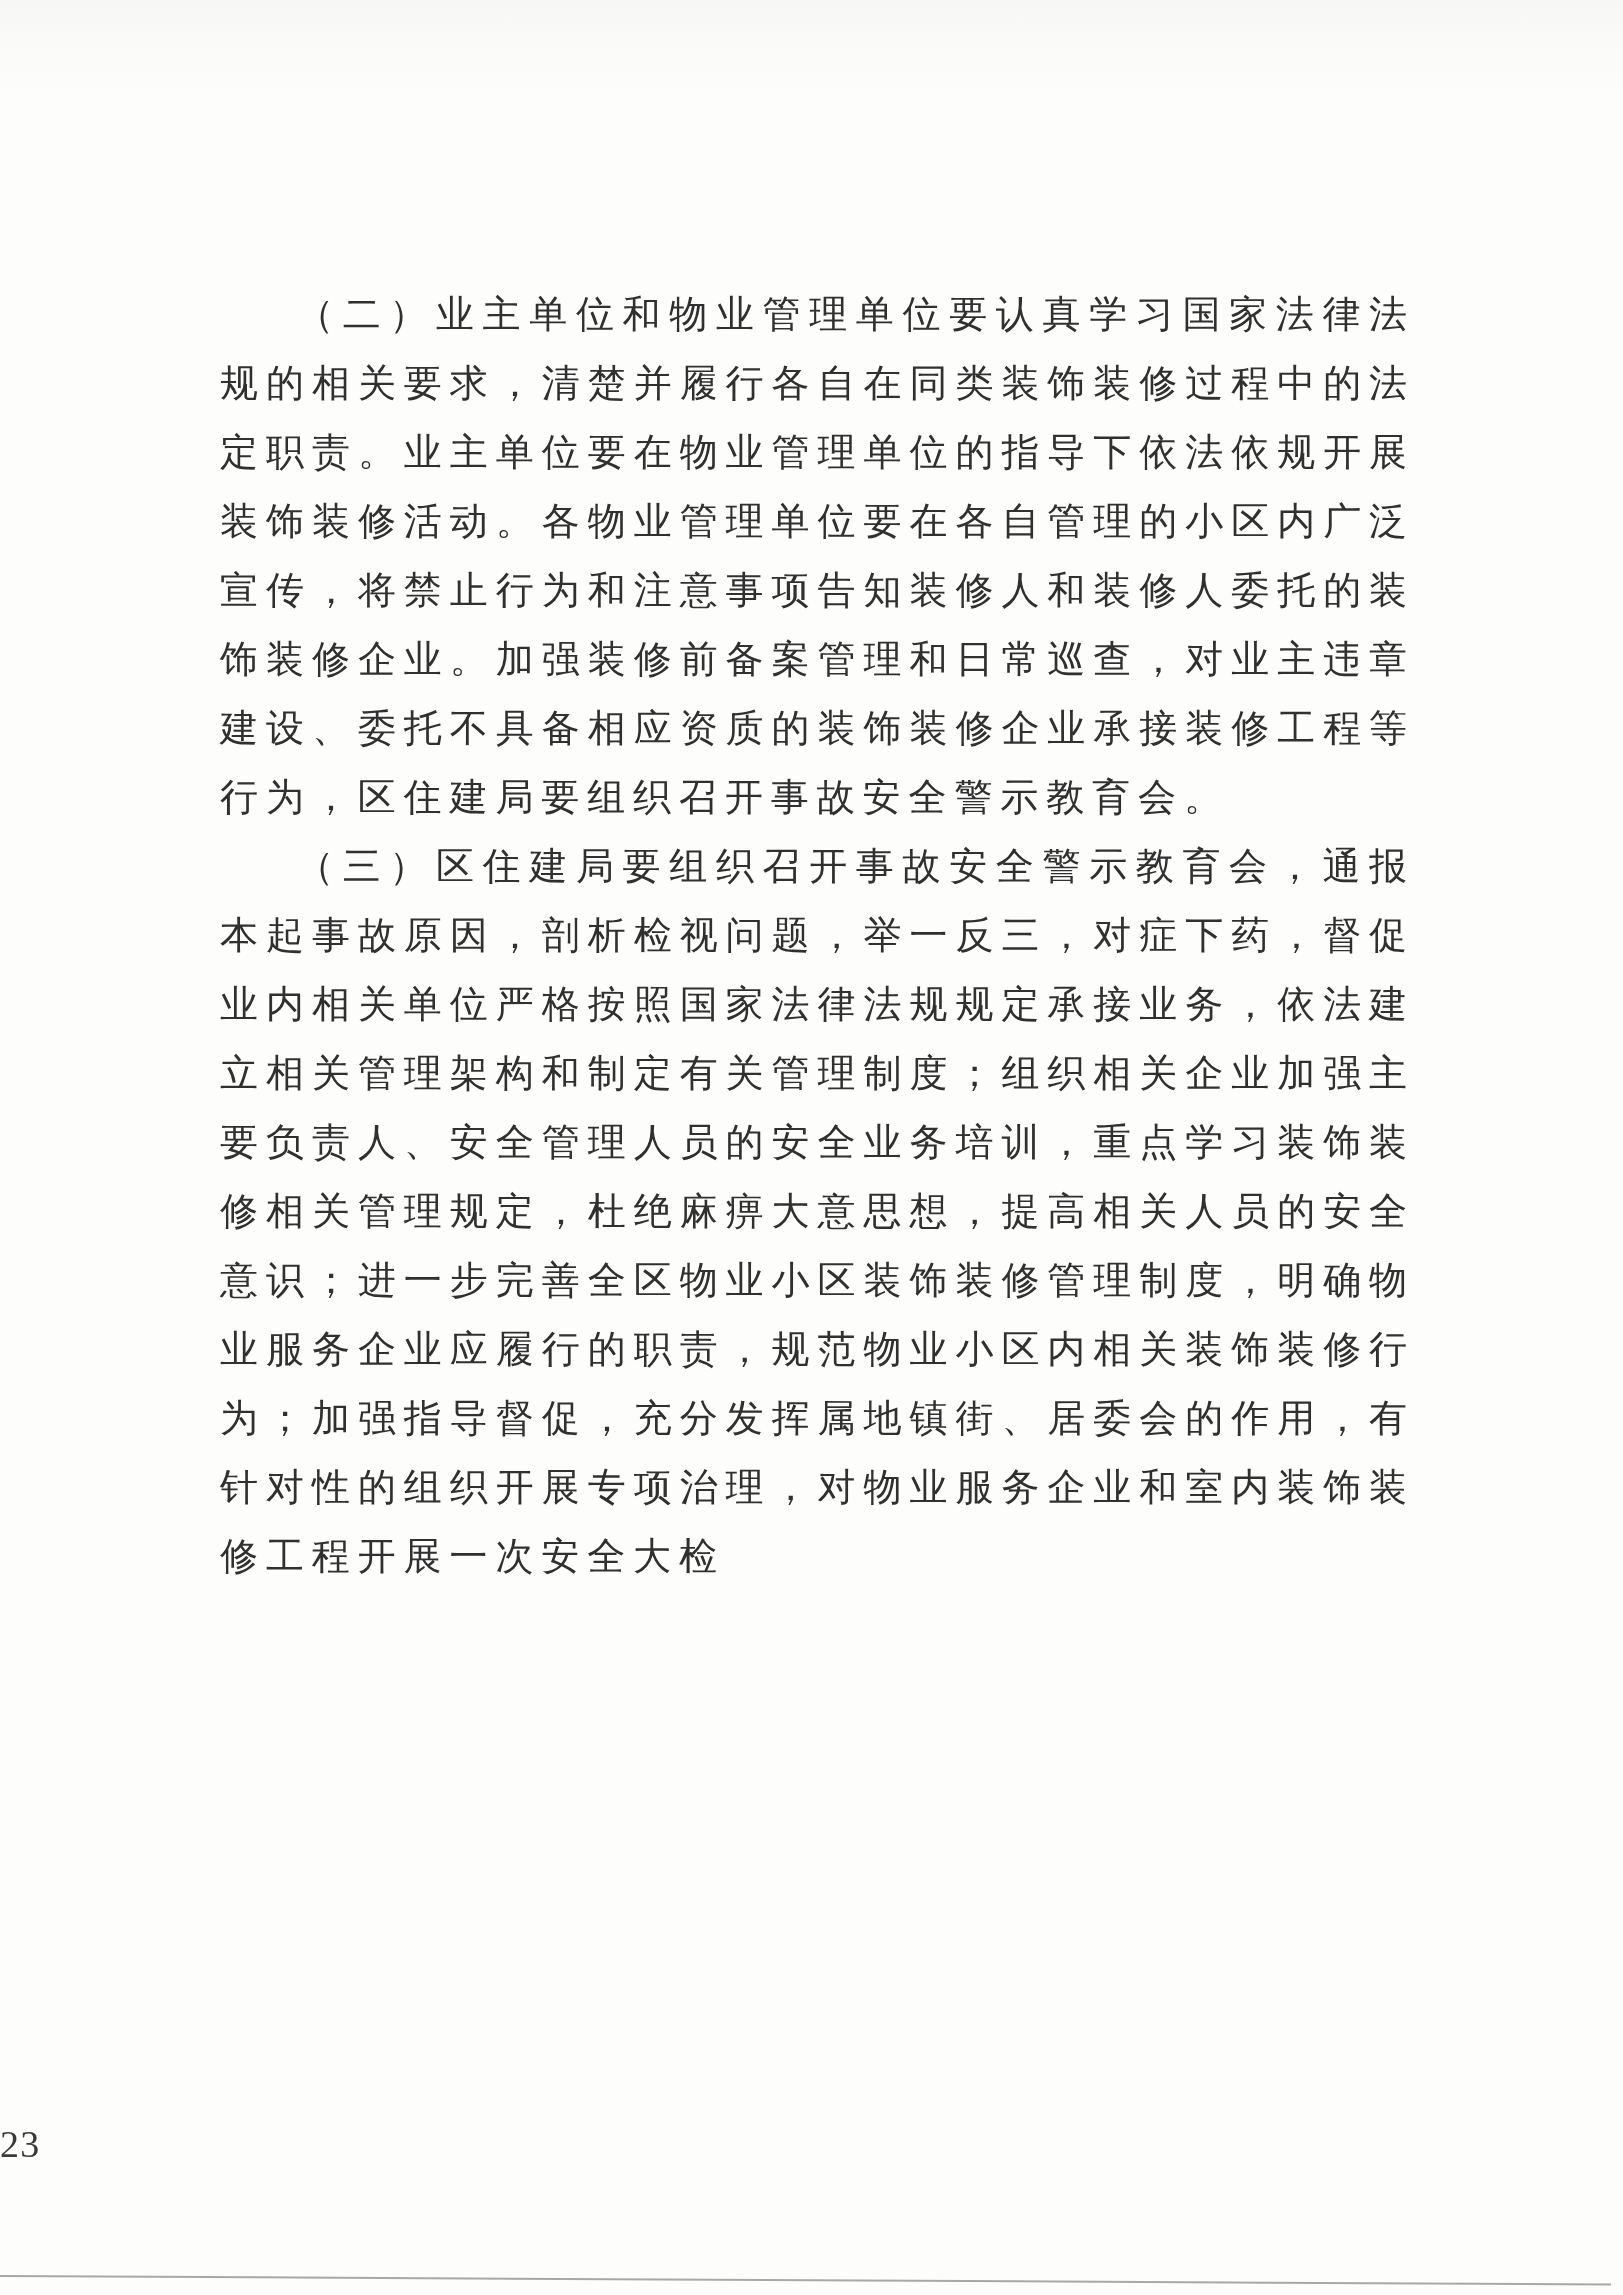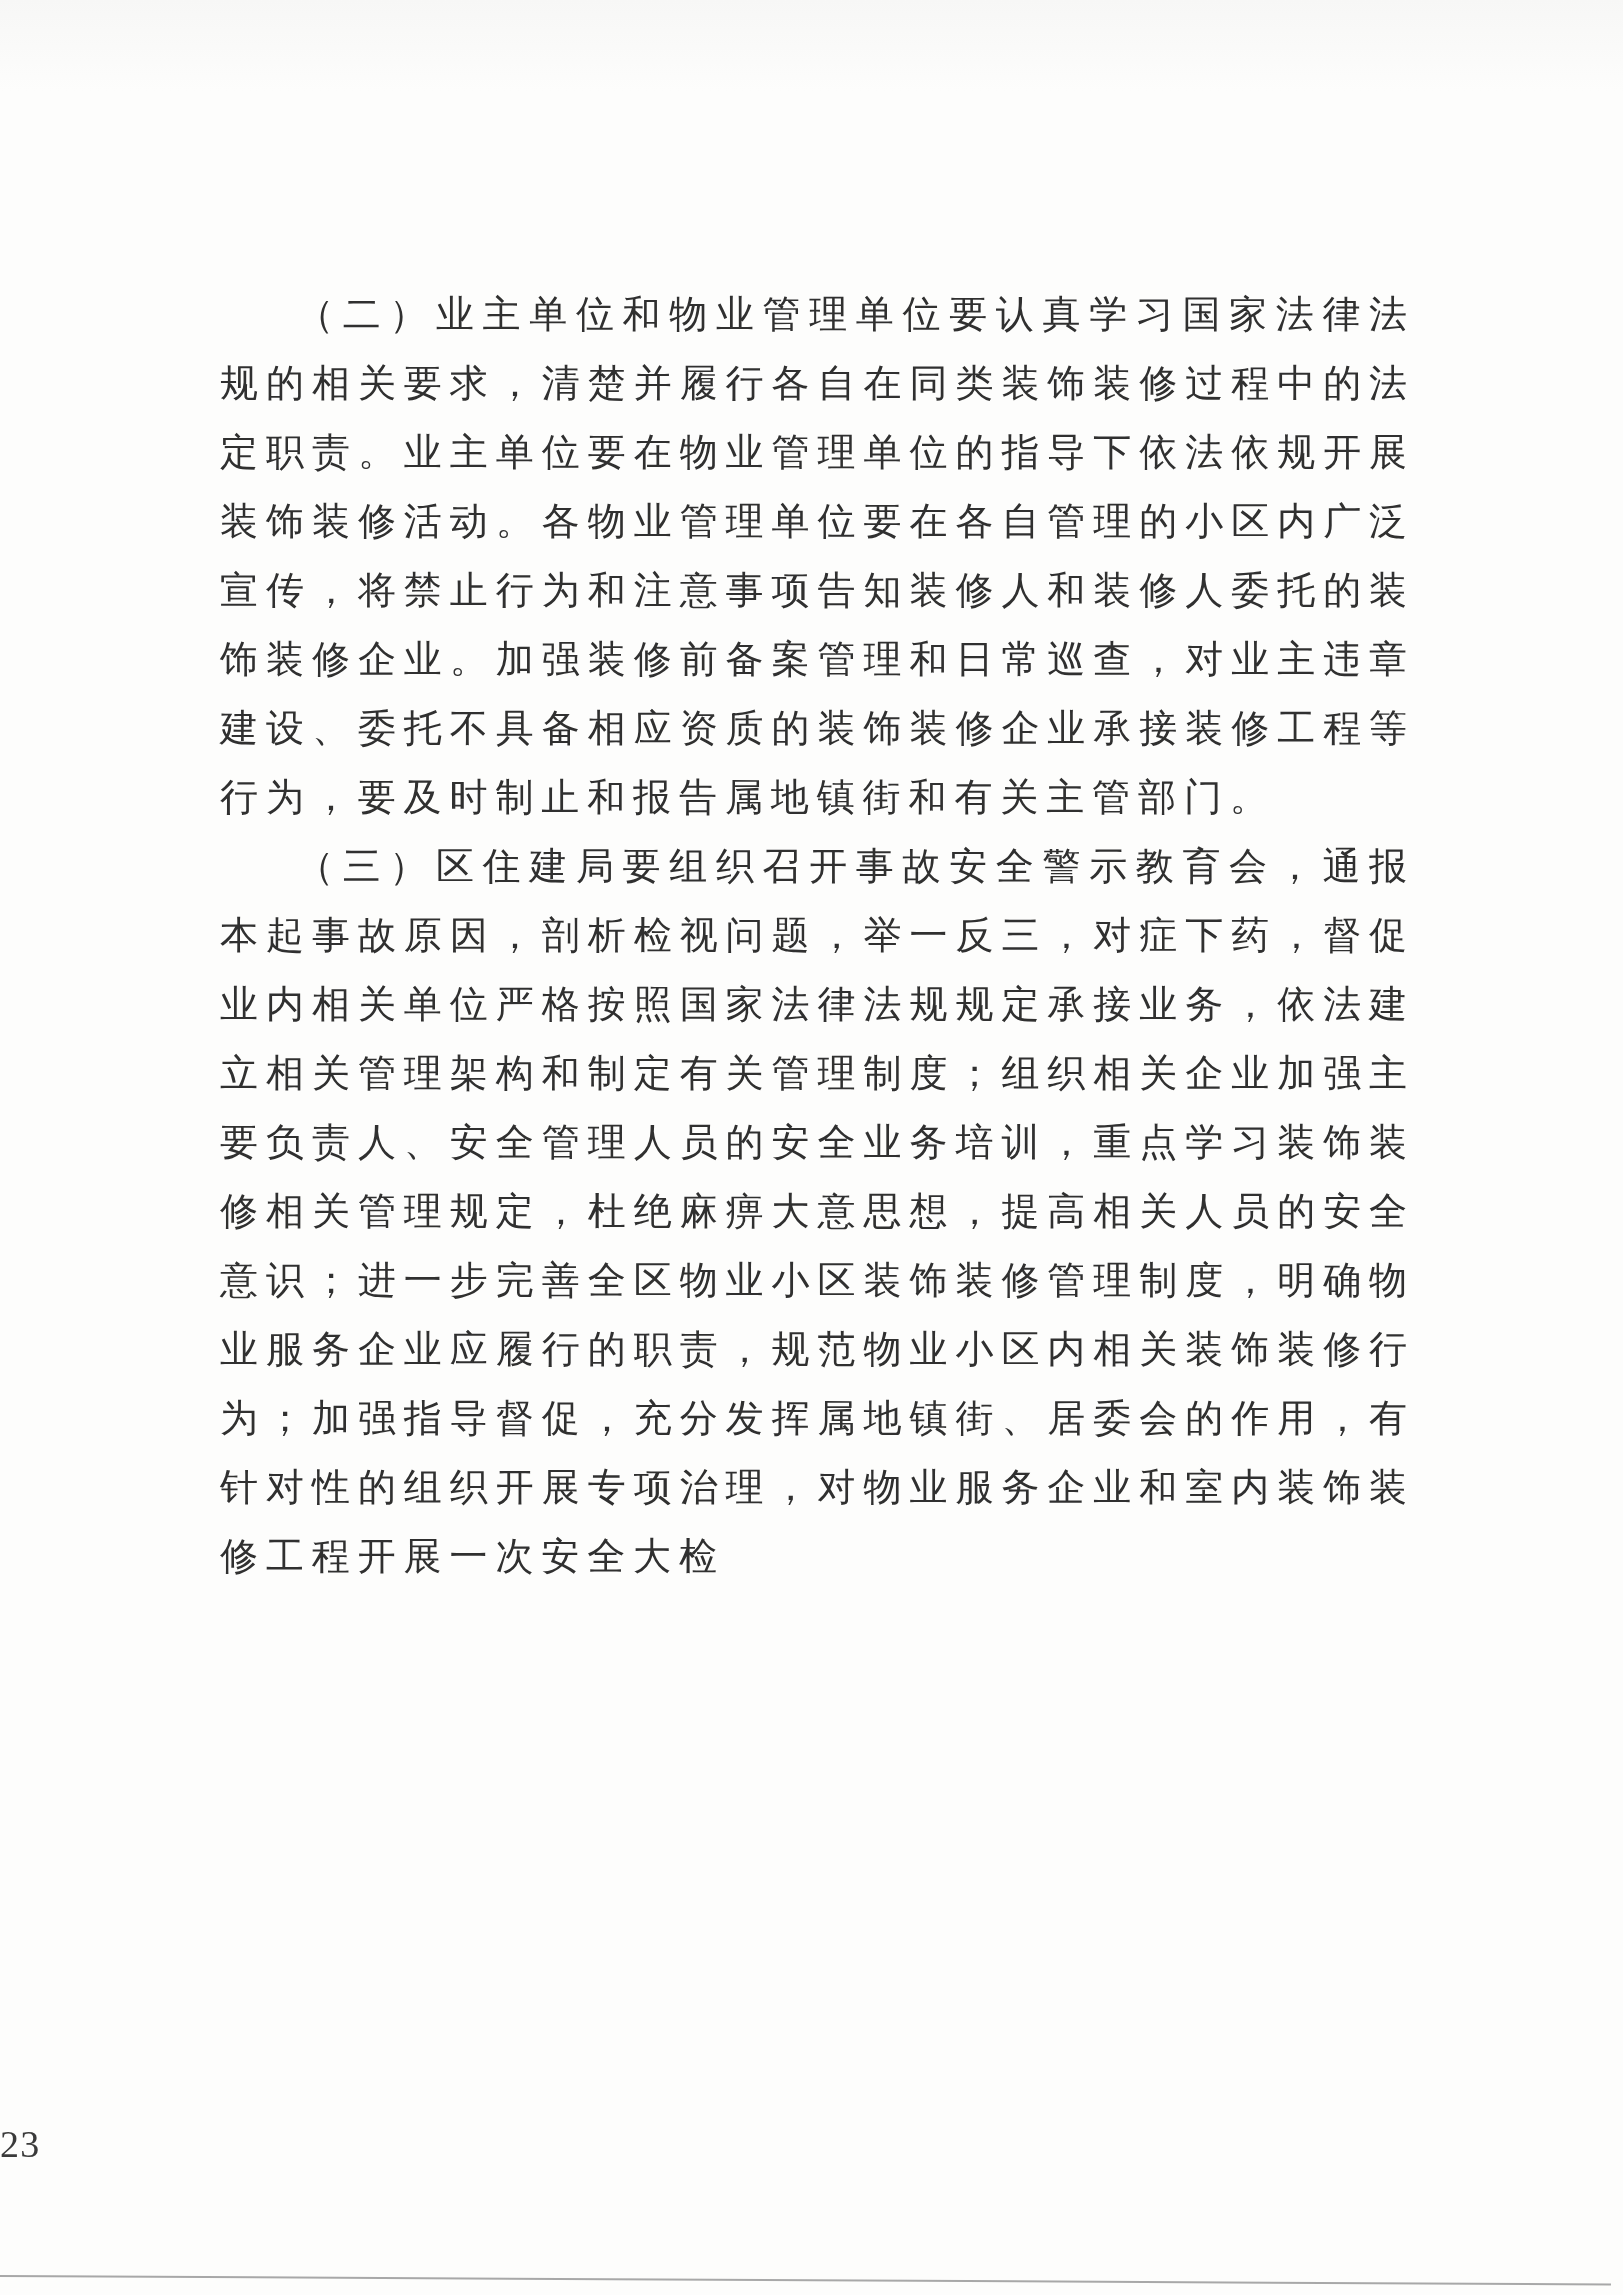--- a/index.html
+++ b/index.html
@@ -55,21 +55,21 @@
     transform: rotate(0.3deg);
     transform-origin: 0 0;
   }
 </style>
 </head>
 <body>
 
 <div class="page">
 
   <main class="text-block">
-    <p class="para indent">（二）业主单位和物业管理单位要认真学习国家法律法规的相关要求，清楚并履行各自在同类装饰装修过程中的法定职责。业主单位要在物业管理单位的指导下依法依规开展装饰装修活动。各物业管理单位要在各自管理的小区内广泛宣传，将禁止行为和注意事项告知装修人和装修人委托的装饰装修企业。加强装修前备案管理和日常巡查，对业主违章建设、委托不具备相应资质的装饰装修企业承接装修工程等行为，要及时制止和报告属地镇街和有关主管部门。</p>
+    <p class="para indent">（二）业主单位和物业管理单位要认真学习国家法律法规的相关要求，清楚并履行各自在同类装饰装修过程中的法定职责。业主单位要在物业管理单位的指导下依法依规开展装饰装修活动。各物业管理单位要在各自管理的小区内广泛宣传，将禁止行为和注意事项告知装修人和装修人委托的装饰装修企业。加强装修前备案管理和日常巡查，对业主违章建设、委托不具备相应资质的装饰装修企业承接装修工程等行为，区住建局要组织召开事故安全警示教育会。</p>
     <p class="para indent">（三）区住建局要组织召开事故安全警示教育会，通报本起事故原因，剖析检视问题，举一反三，对症下药，督促业内相关单位严格按照国家法律法规规定承接业务，依法建立相关管理架构和制定有关管理制度；组织相关企业加强主要负责人、安全管理人员的安全业务培训，重点学习装饰装修相关管理规定，杜绝麻痹大意思想，提高相关人员的安全意识；进一步完善全区物业小区装饰装修管理制度，明确物业服务企业应履行的职责，规范物业小区内相关装饰装修行为；加强指导督促，充分发挥属地镇街、居委会的作用，有针对性的组织开展专项治理，对物业服务企业和室内装饰装修工程开展一次安全大检</p>
   </main>
 
   <div class="page-number">23</div>
 
   <div class="scan-edge"></div>
 
 </div>
 
 

